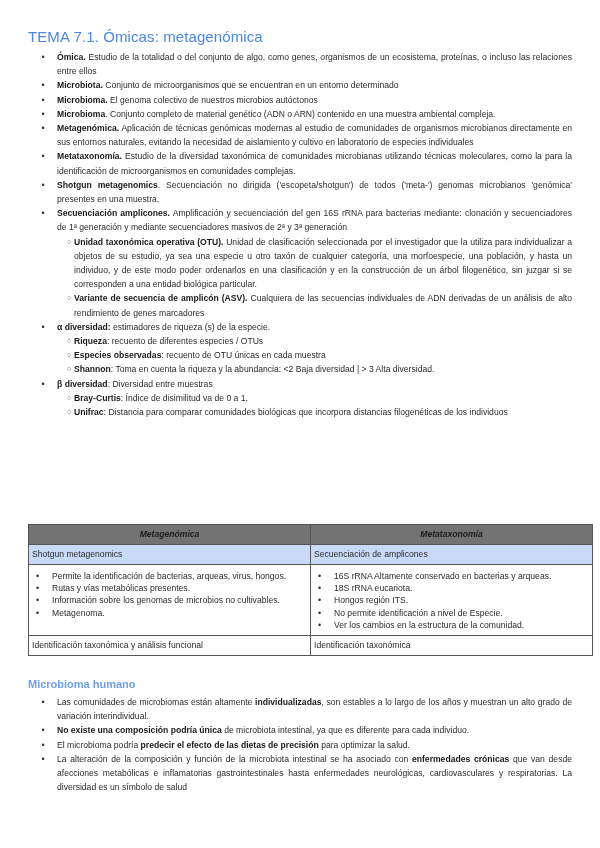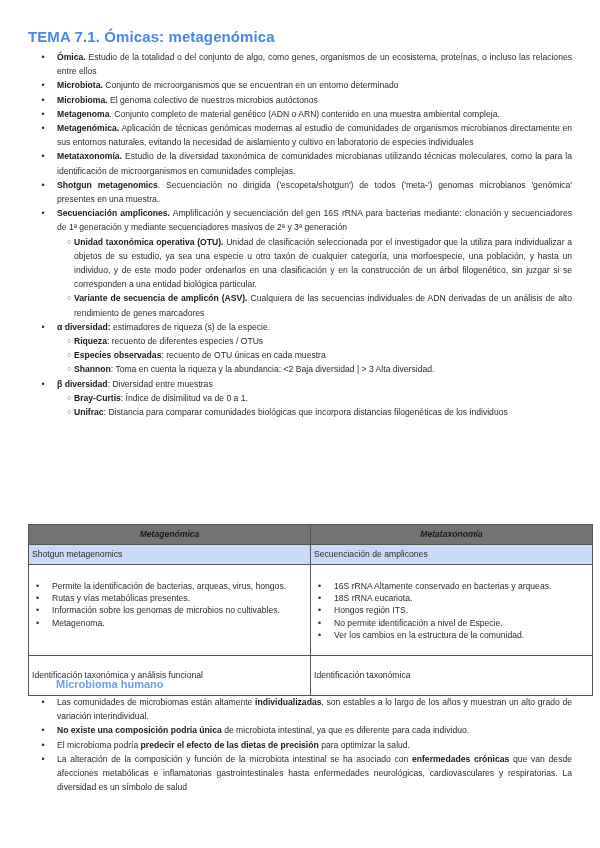--- a/index.html
+++ b/index.html
@@ -8,21 +8,21 @@
       font-family: "Liberation Sans", "DejaVu Sans", sans-serif;
       color: #2b2b2b;
       font-size: 8.6px;
       line-height: 14.2px;
       position: relative;
     }
     .page { position: absolute; left: 0; top: 0; width: 600px; height: 848px; }
     .title {
       position: absolute; left: 28px; top: 28px;
       font-size: 15px; line-height: 18px; color: #4a86e8;
-      font-weight: bold;
+      font-weight: normal;
       letter-spacing: 0.1px;
       text-align: right;
     }
     .list { position: absolute; left: 0; width: 600px; }
     .li {
       position: relative;
       padding-left: 57px;
       padding-right: 28px;
       text-align: justify;
     }
@@ -35,39 +35,39 @@
     .li.sub .bullet { left: 64px; font-size: 7px; color: #555; }
     b { font-weight: bold; color: #1a1a1a; }
     .compare {
       position: absolute; left: 28px; top: 524px;
       width: 565px;
       border-collapse: collapse;
       font-size: 8.6px; line-height: 13px;
     }
     .compare td, .compare th {
       border: 1px solid #555;
-      padding: 13px 3px;
+      padding: 3px 3px;
       vertical-align: top;
       width: 50%;
       text-align: left;
     }
     .compare th {
       background: #737373; text-align: center; font-weight: bold; color: #1a1a1a;
       padding: 3px 3px;
       font-style: italic;
     }
     .compare tr.sub td { background: #c9daf8; padding: 3px 3px; }
     .compare ul { list-style: none; padding: 2px 0 1px 0; }
     .compare ul li { position: relative; padding-left: 20px; line-height: 12.2px; }
     .compare ul li::before {
       content: "\2022"; position: absolute; left: 4px; top: 0; font-size: 9px;
     }
     .h2 {
       position: absolute; left: 28px; top: 677px;
-      font-size: 11px; line-height: 14px; color: #6d9eeb; margin-left: 28px;
+      font-size: 11px; line-height: 14px; color: #6d9eeb;
     }
   </style>
 </head>
 <body>
 
 <div class="page">
 
   <h1 class="title">TEMA 7.1. Ómicas: metagenómica</h1>
 
   <div class="list" style="top:50px;">
@@ -78,21 +78,21 @@
     <div class="li">
       <span class="bullet">•</span>
       <b>Microbiota.</b><span> Conjunto de microorganismos que se encuentran en un entorno determinado</span>
     </div>
     <div class="li">
       <span class="bullet">•</span>
       <b>Microbioma.</b><span> El genoma colectivo de nuestros microbios autóctonos</span>
     </div>
     <div class="li">
       <span class="bullet">•</span>
-      <b>Metagenoma</b><span>. Conjunto completo de material genético (ADN o ARN) contenido en una muestra ambiental compleja.</span>
+      <b>Microbioma</b><span>. Conjunto completo de material genético (ADN o ARN) contenido en una muestra ambiental compleja.</span>
     </div>
     <div class="li">
       <span class="bullet">•</span>
       <b>Metagenómica.</b><span> Aplicación de técnicas genómicas modernas al estudio de comunidades de organismos microbianos directamente en sus entornos naturales, evitando la necesidad de aislamiento y cultivo en laboratorio de especies individuales</span>
     </div>
     <div class="li">
       <span class="bullet">•</span>
       <b>Metataxonomía.</b><span> Estudio de la diversidad taxonómica de comunidades microbianas utilizando técnicas moleculares, como la para la identificación de microorganismos en comunidades complejas.</span>
     </div>
     <div class="li">

